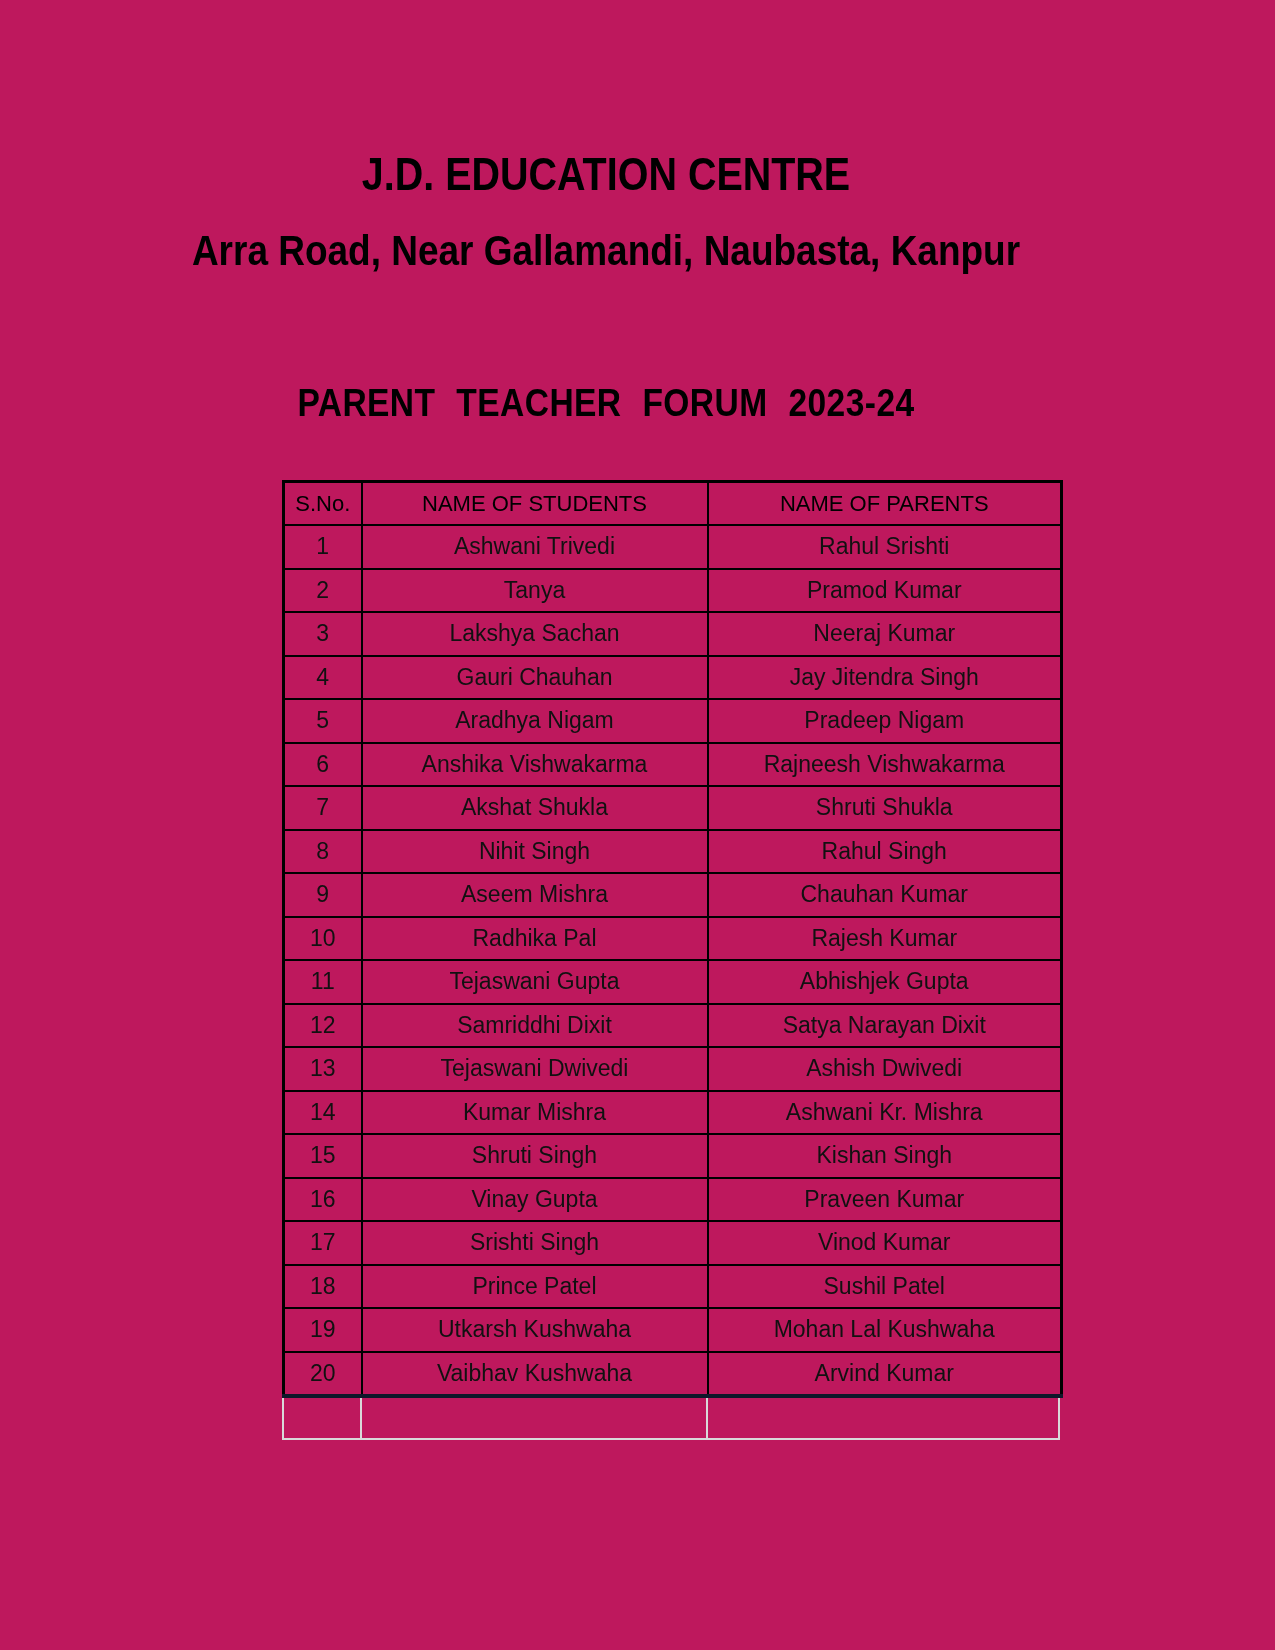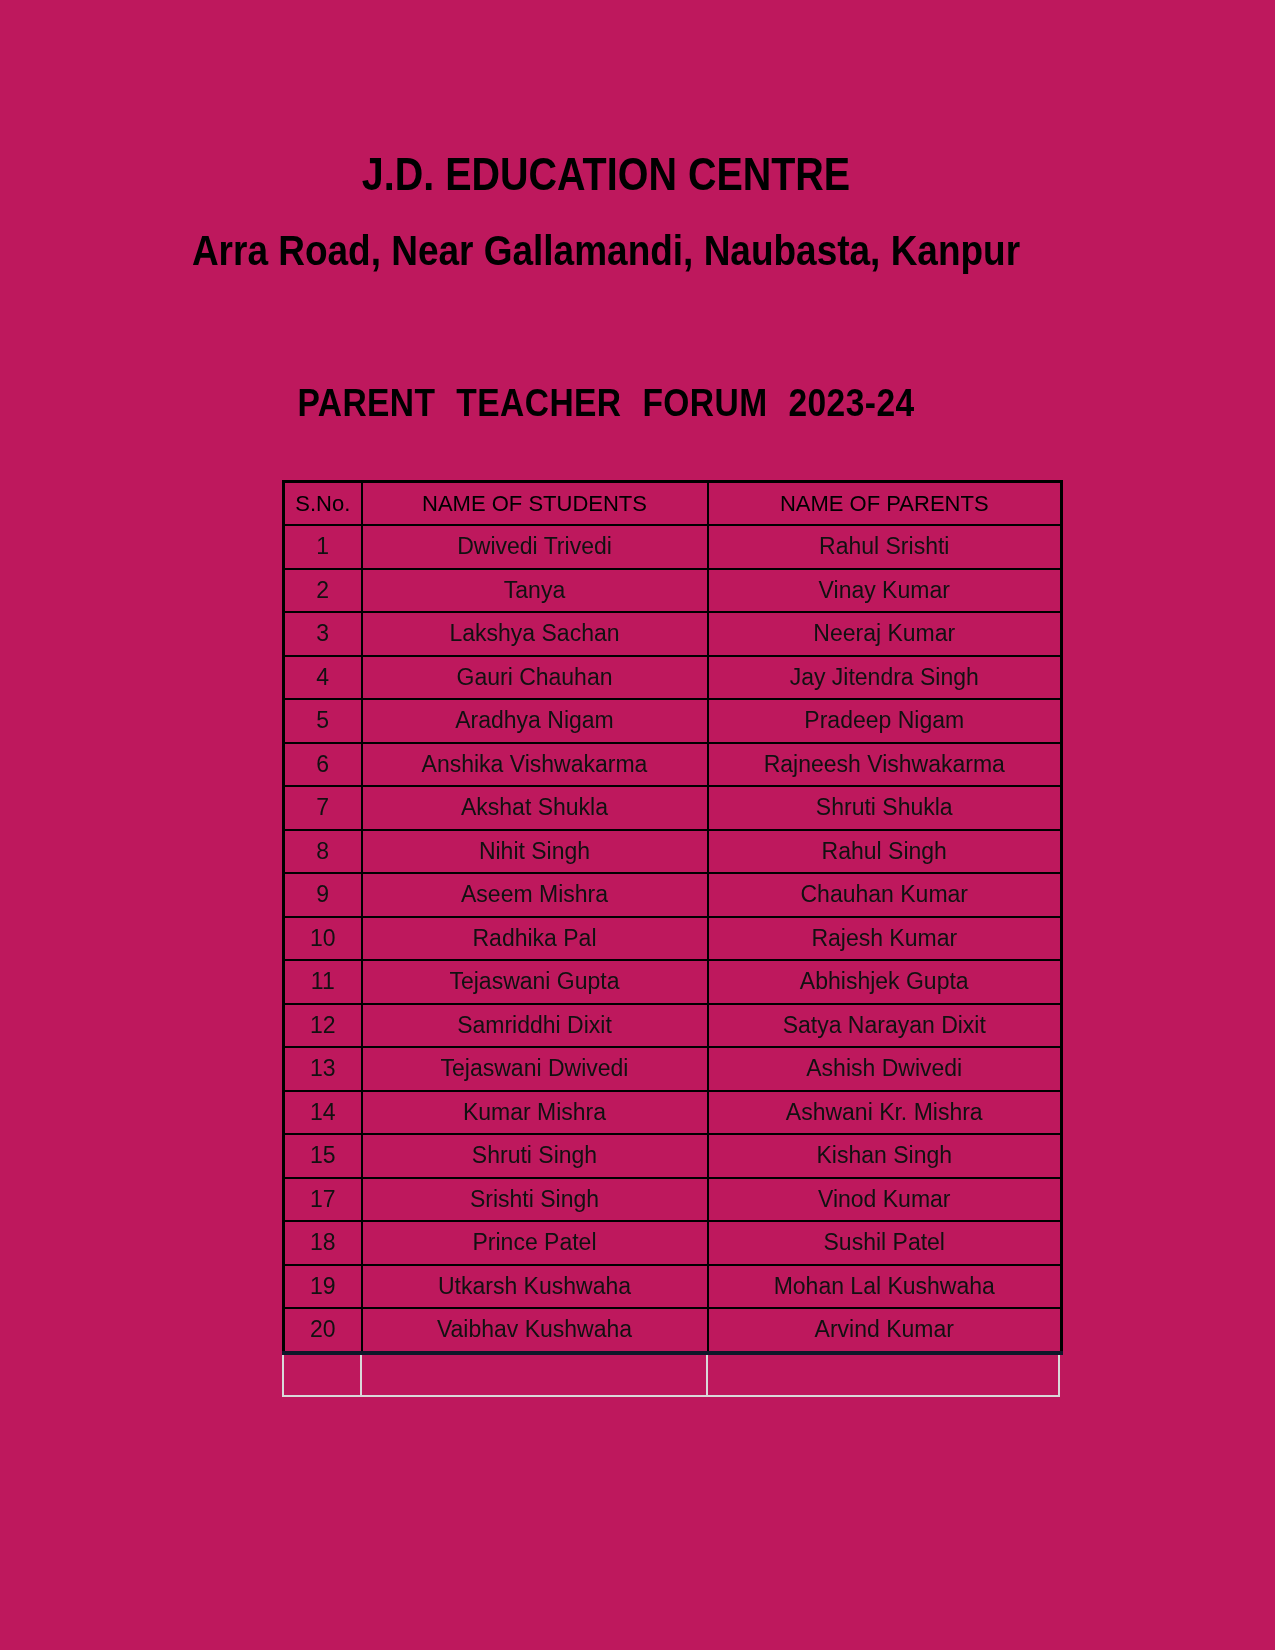--- a/index.html
+++ b/index.html
@@ -122,27 +122,27 @@
       <thead>
         <tr>
           <th>S.No.</th>
           <th>NAME OF STUDENTS</th>
           <th>NAME OF PARENTS</th>
         </tr>
       </thead>
       <tbody id="table-body">
           <tr>
             <td>1</td>
-            <td>Dwivedi Trivedi</td>
+            <td>Ashwani Trivedi</td>
             <td>Rahul Srishti</td>
           </tr>
           <tr>
             <td>2</td>
             <td>Tanya</td>
-            <td>Vinay Kumar</td>
+            <td>Pramod Kumar</td>
           </tr>
           <tr>
             <td>3</td>
             <td>Lakshya Sachan</td>
             <td>Neeraj Kumar</td>
           </tr>
           <tr>
             <td>4</td>
             <td>Gauri Chauhan</td>
             <td>Jay Jitendra Singh</td>
@@ -194,20 +194,25 @@
           </tr>
           <tr>
             <td>14</td>
             <td>Kumar Mishra</td>
             <td>Ashwani Kr. Mishra</td>
           </tr>
           <tr>
             <td>15</td>
             <td>Shruti Singh</td>
             <td>Kishan Singh</td>
+          </tr>
+          <tr>
+            <td>16</td>
+            <td>Vinay Gupta</td>
+            <td>Praveen Kumar</td>
           </tr>
           <tr>
             <td>17</td>
             <td>Srishti Singh</td>
             <td>Vinod Kumar</td>
           </tr>
           <tr>
             <td>18</td>
             <td>Prince Patel</td>
             <td>Sushil Patel</td>

